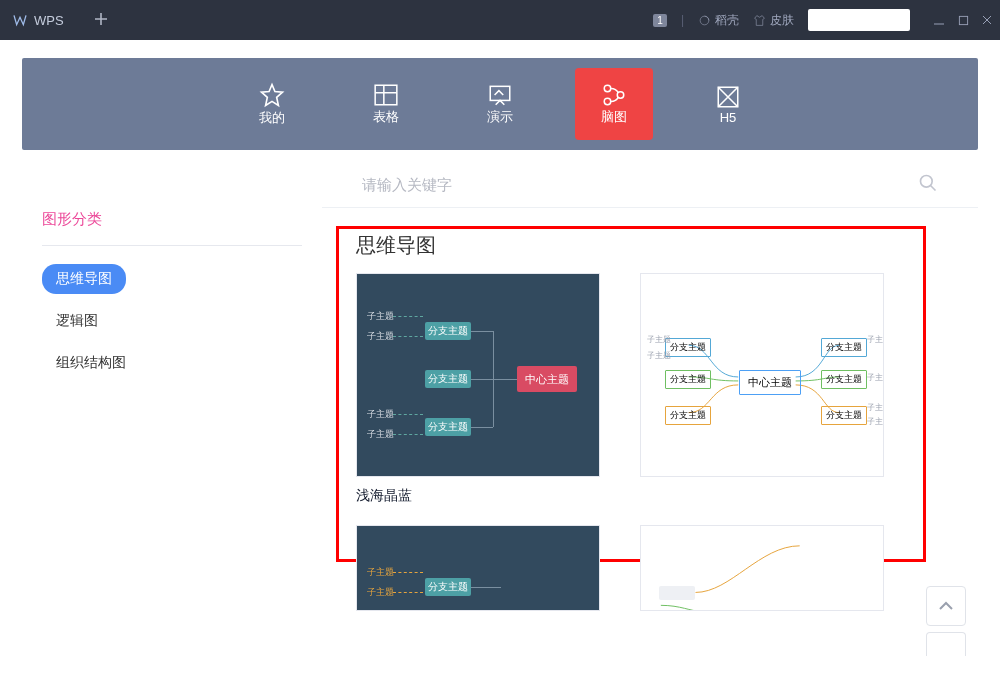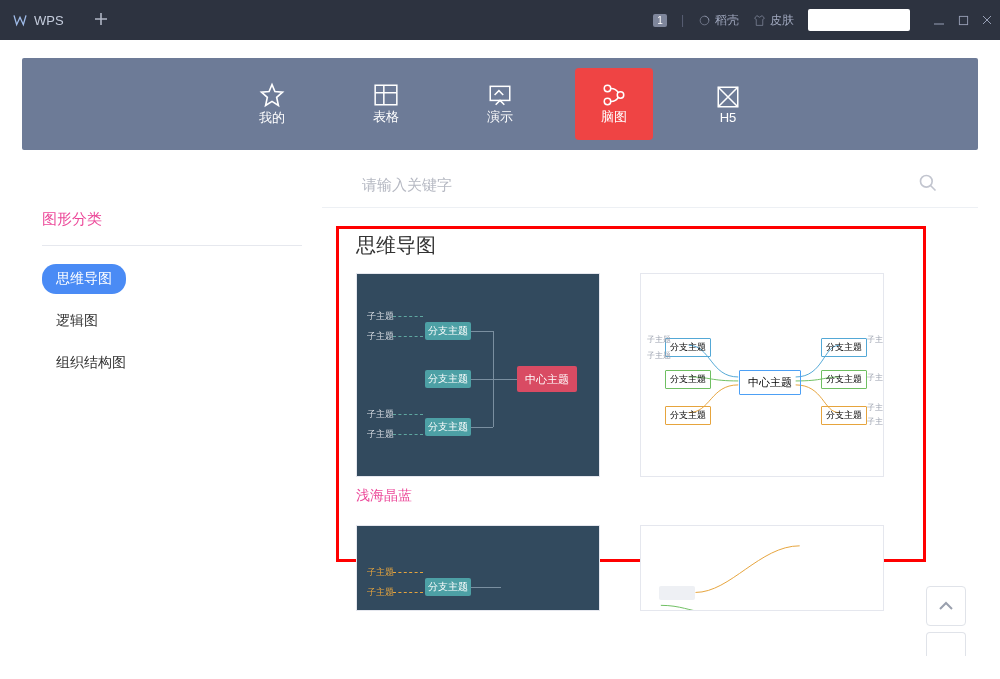--- a/index.html
+++ b/index.html
@@ -35,21 +35,21 @@
   .search-row input{flex:1;border:none;outline:none;font-size:15px;color:#be185d;}
   .search-row input::placeholder{color:#b5b8c2;}
   .mag{color:#c2c5cf;}
 
   .gallery{position:relative;flex:1;overflow:hidden;padding:18px 0 0 0;}
   .redbox{position:absolute;left:14px;top:18px;width:590px;height:336px;border:3px solid #f00;pointer-events:none;}
   .section-title{font-size:20px;color:#333;margin:6px 0 14px 34px;}
   .templates{display:flex;gap:40px;margin-left:34px;}
   .tpl{width:244px;}
   .thumb{width:244px;height:204px;border:1px solid #e5e7ee;position:relative;cursor:pointer;overflow:hidden;}
-  .tpl-name{font-size:14px;color:#ec4899;margin-top:10px;}
+  .tpl-name{font-size:14px;color:#0f172a;margin-top:10px;}
   .row2{display:flex;gap:40px;margin-left:34px;margin-top:20px;}
   .row2 .thumb2{width:244px;height:86px;border:1px solid #e5e7ee;overflow:hidden;cursor:pointer;position:relative;}
 
   .scroll-top{position:absolute;right:12px;bottom:34px;width:40px;height:40px;border:1px solid #e0e3e9;border-radius:4px;display:flex;align-items:center;justify-content:center;background:#fff;color:#9aa0ae;cursor:pointer;}
   .tiny-box{position:absolute;right:12px;bottom:4px;width:40px;height:24px;border:1px solid #e0e3e9;border-bottom:none;border-radius:4px 4px 0 0;background:#fff;}
 
   
   .t1{background:#324a5e;}
   .t1 .node{position:absolute;font-size:10px;color:#fff;display:flex;align-items:center;justify-content:center;border-radius:2px;}
   .t1 .center{background:#d94b63;width:60px;height:26px;left:160px;top:92px;font-size:11px;}

